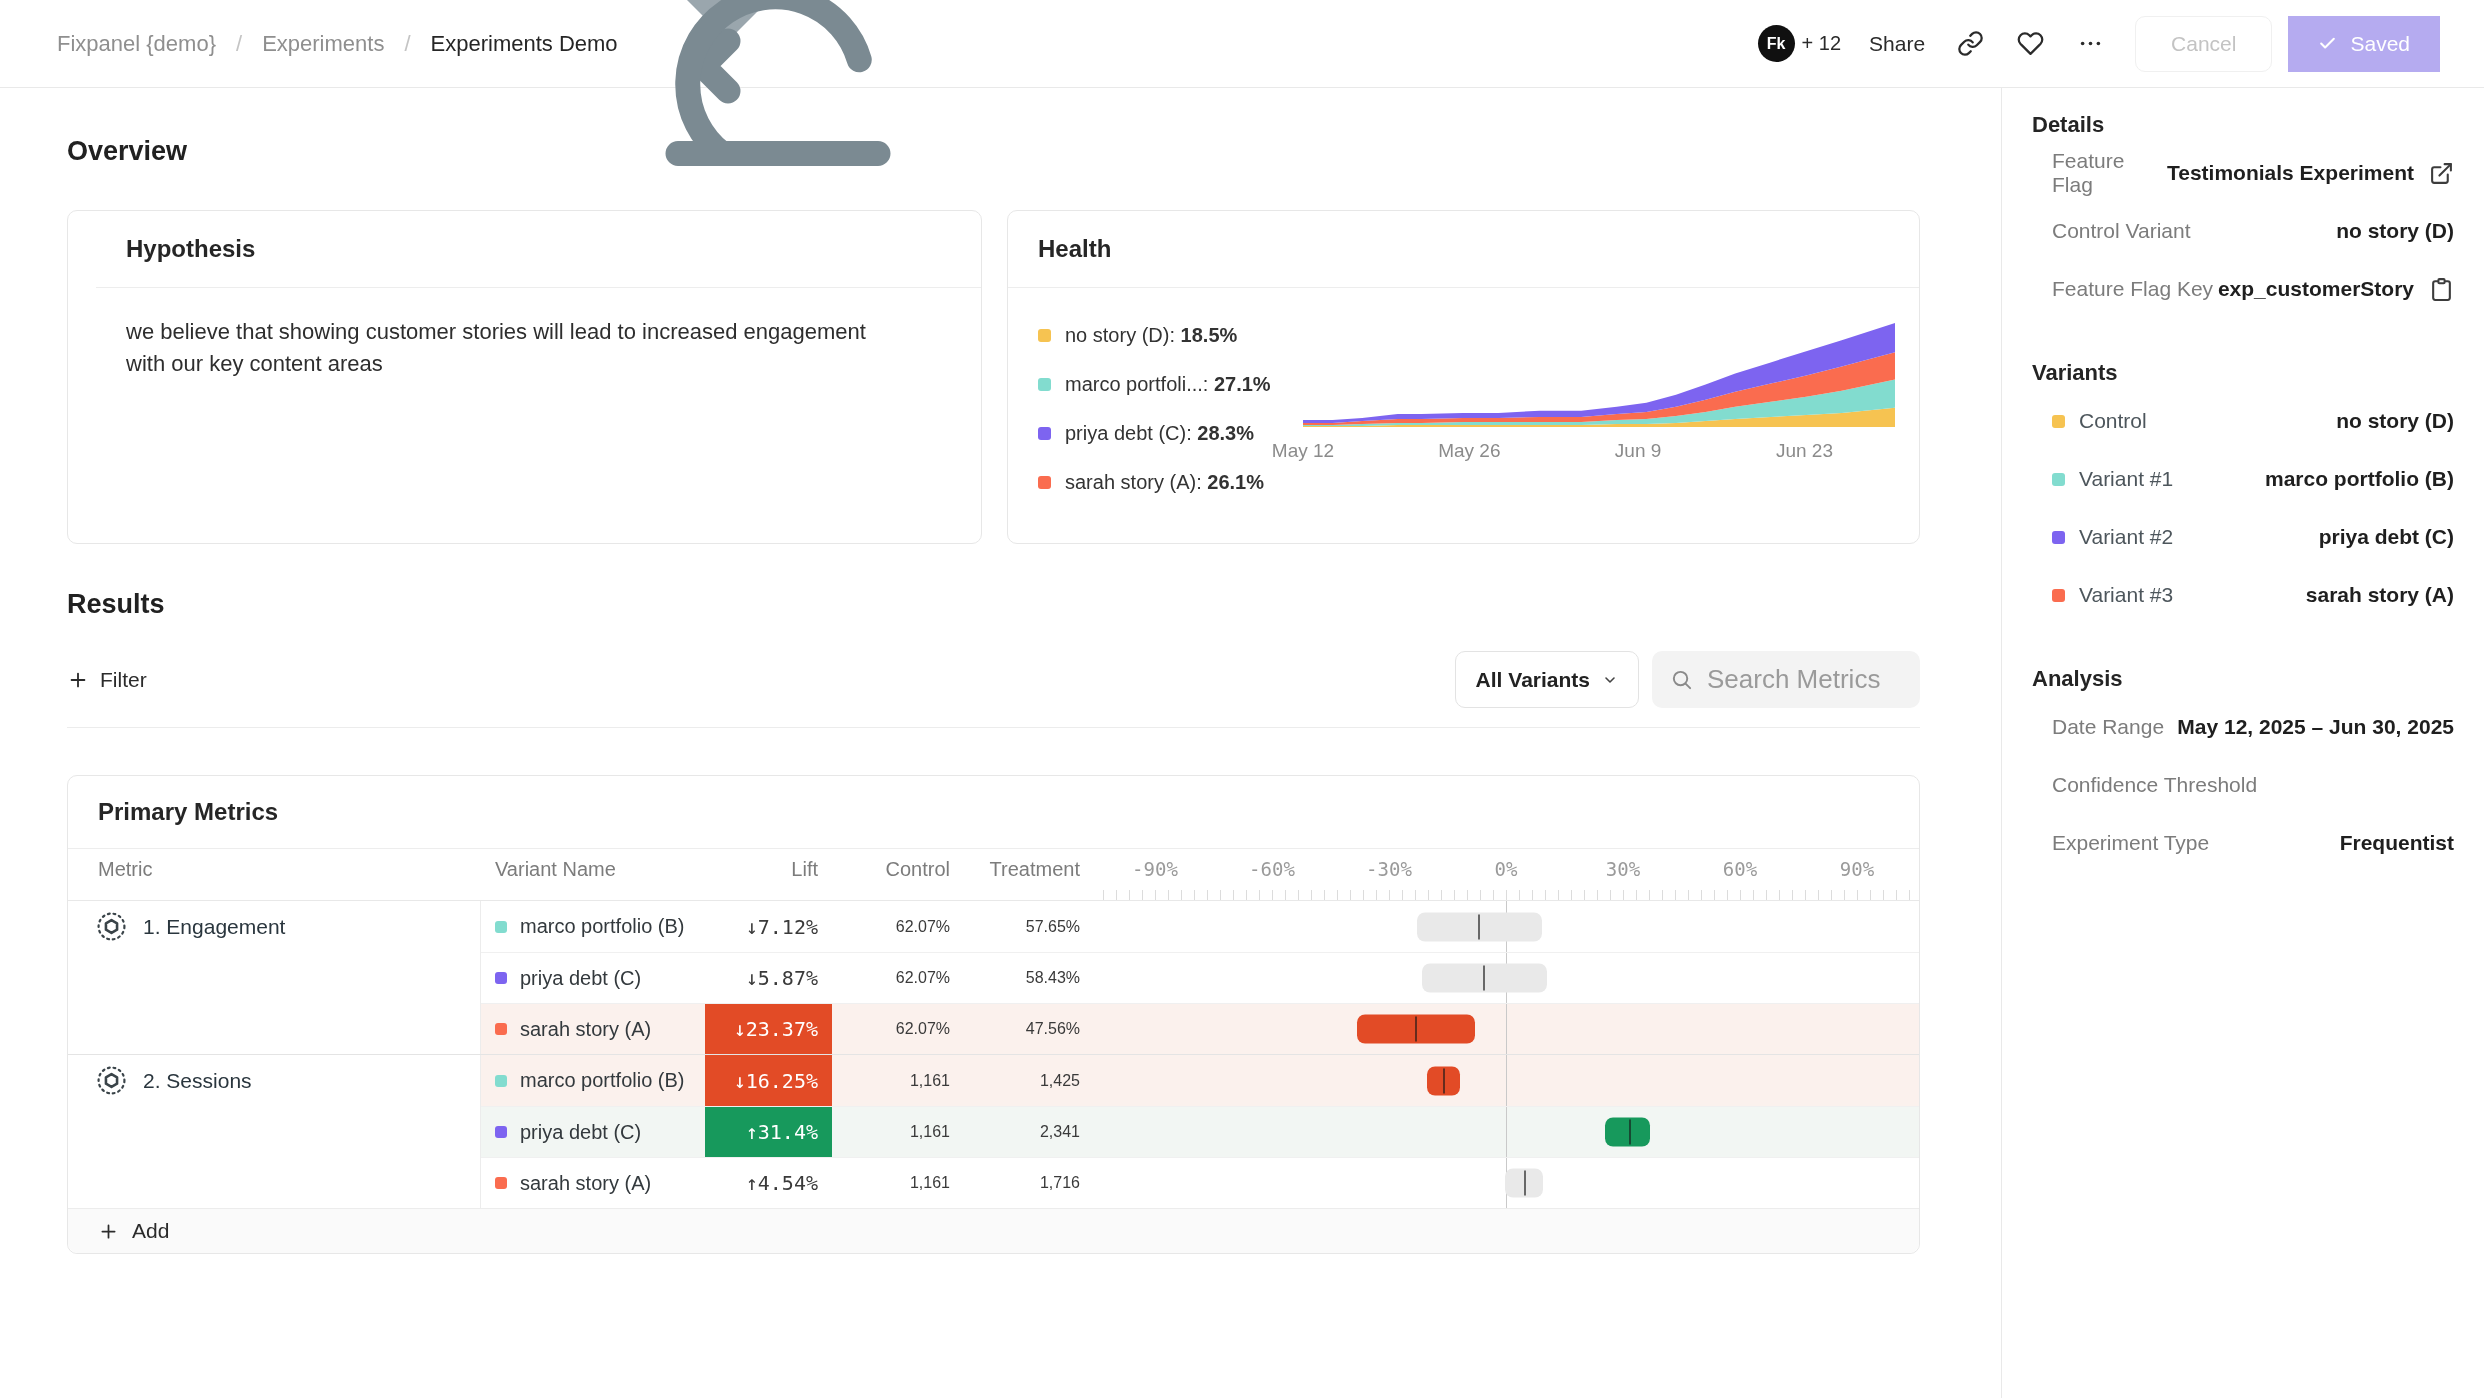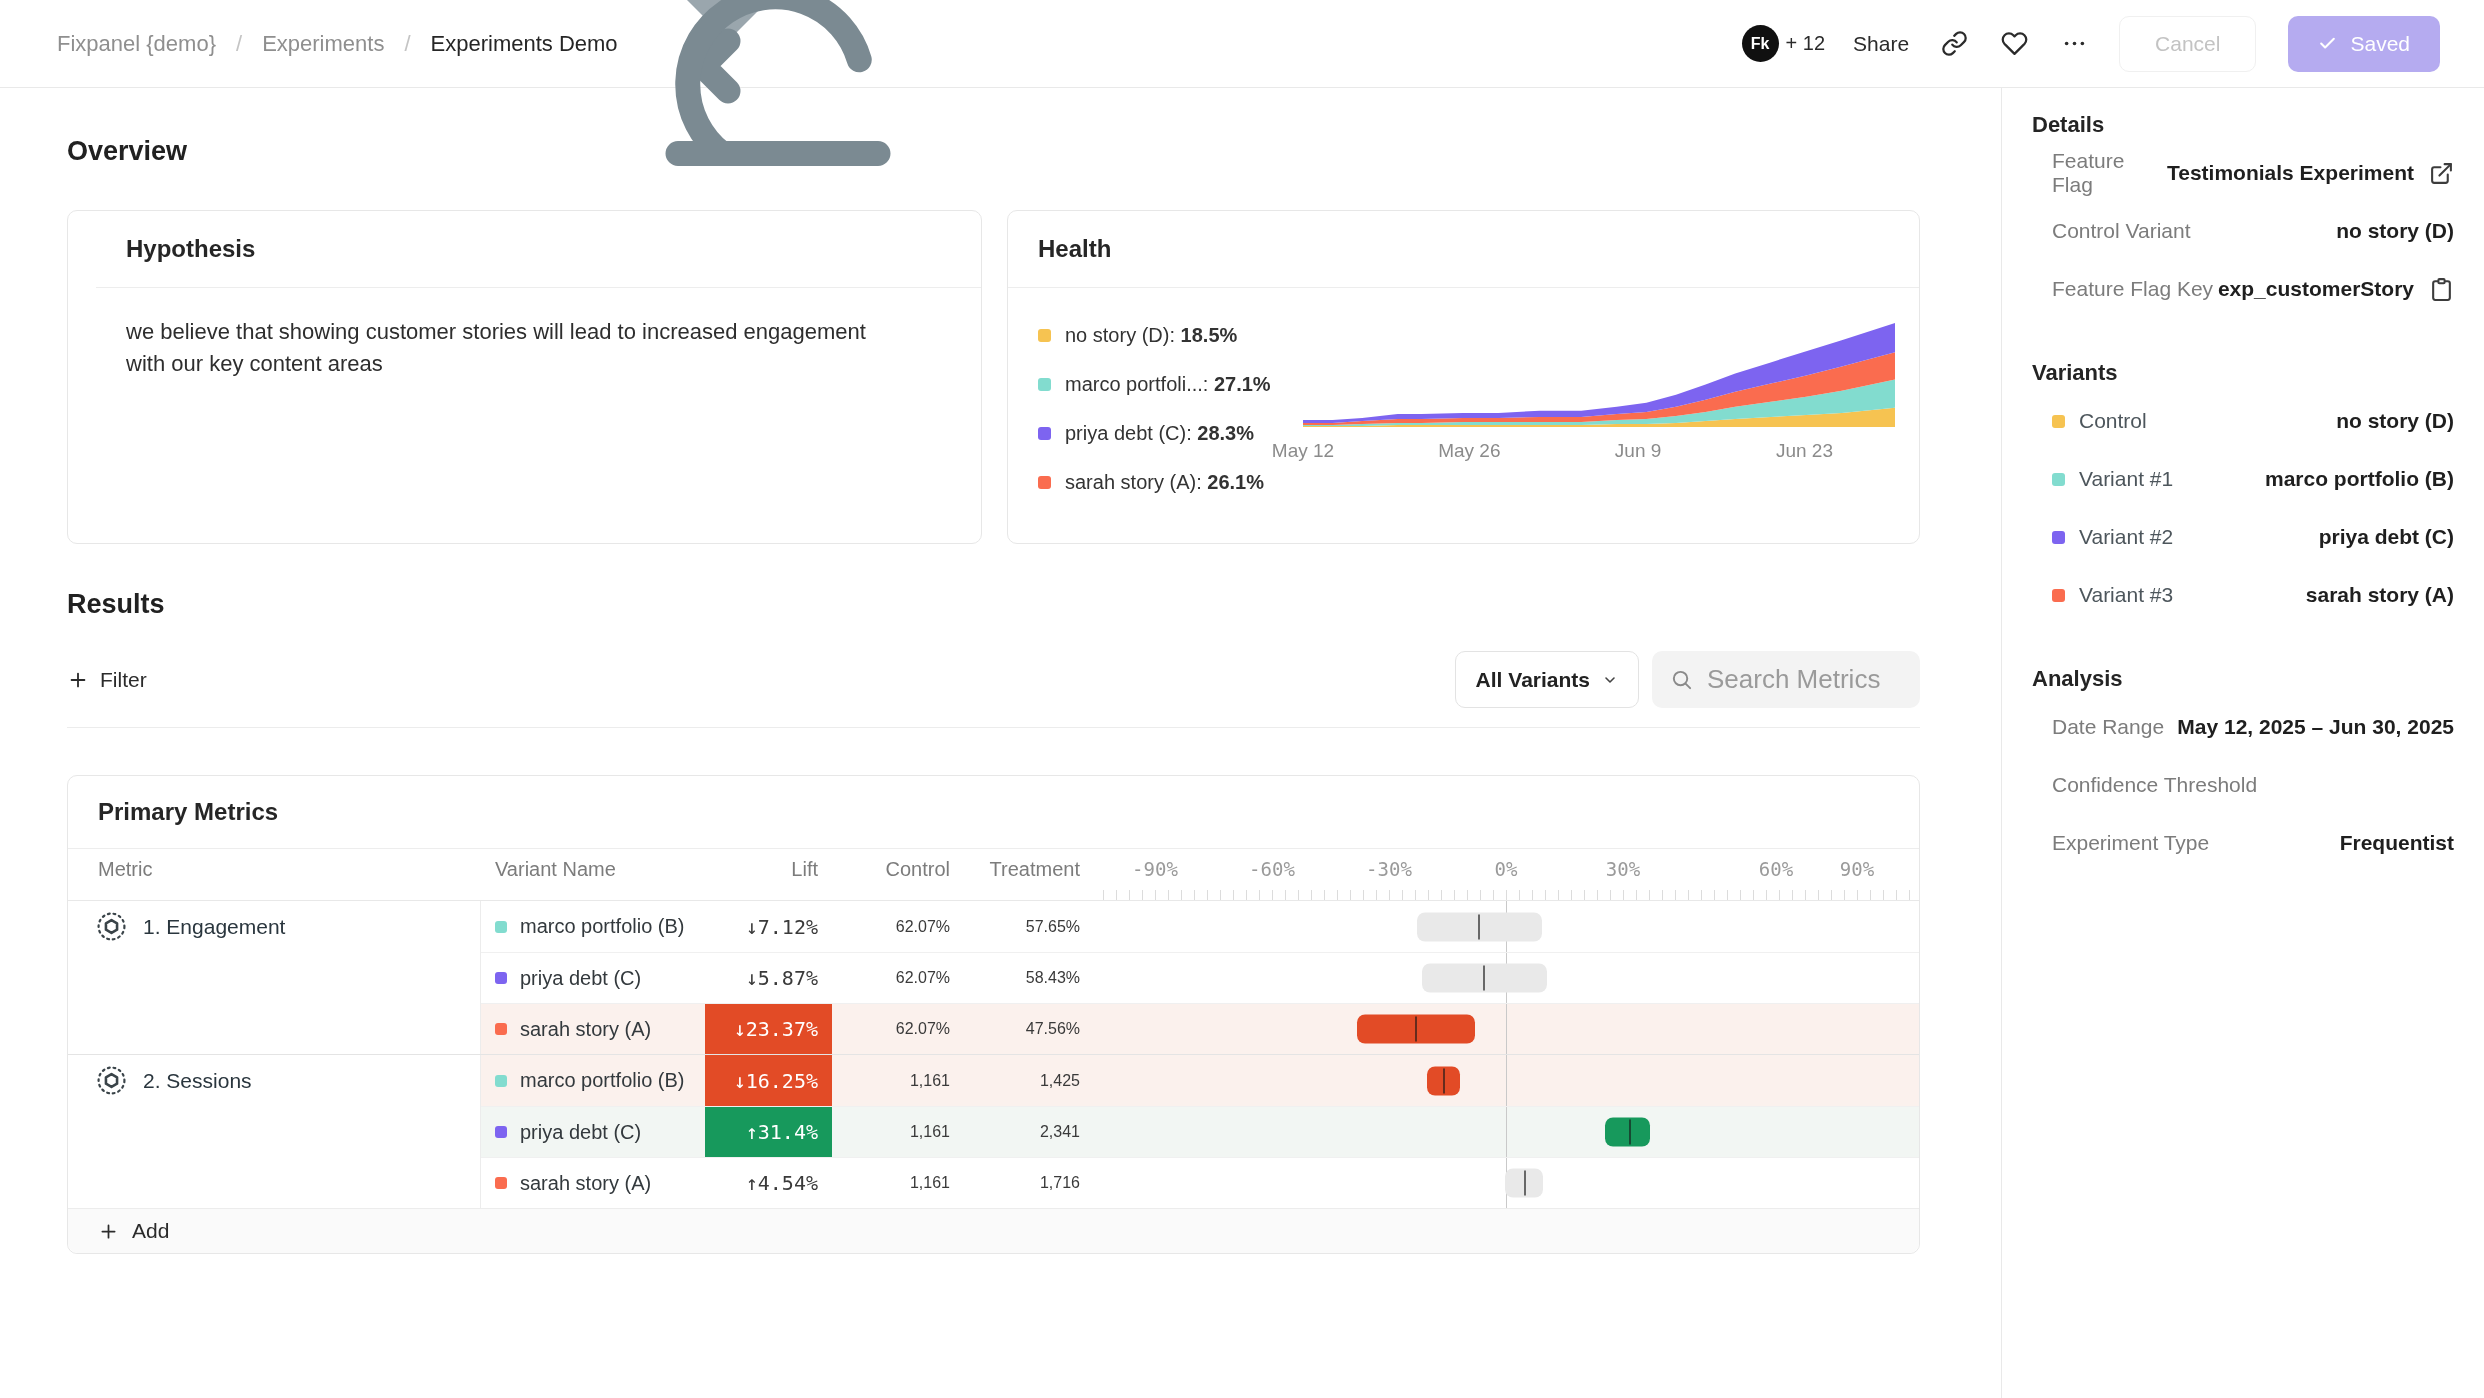--- a/index.html
+++ b/index.html
@@ -21,22 +21,22 @@
   .top-actions { display:flex; align-items:center; }
   .avatar { width:37px; height:37px; border-radius:50%; background:#101010; color:#fff;
             font-weight:700; font-size:16px; display:flex; align-items:center; justify-content:center; }
   .collab { font-size:20px; color:#2b2b2b; margin-left:7px; }
   .share  { font-size:21px; font-weight:500; margin:0 30px 0 28px; cursor:pointer; }
   .icon-btn { width:30px; height:30px; display:flex; align-items:center; justify-content:center;
               margin-right:30px; color:#2b2b2b; cursor:pointer; }
   .icon-btn svg { width:27px; height:27px; }
   .btn-cancel { height:56px; padding:0 35px; border:1px solid #f0f0f0; border-radius:10px; background:#fff;
                 color:#c3c3c3; font-size:21px; font-weight:500; display:flex; align-items:center; margin-right:16px; cursor:pointer;}
-  .btn-saved  { height:56px; padding:0 30px; border:none; border-radius:10px; background:#b5abf0; color:#fff;
-                font-size:21px; font-weight:500; display:flex; align-items:center; gap:13px; cursor:pointer;margin-left:16px; }
+  .btn-saved  { height:56px; padding:0 30px; border:none; border-radius:0; background:#b5abf0; color:#fff;
+                font-size:21px; font-weight:500; display:flex; align-items:center; gap:13px; cursor:pointer; }
   .btn-saved svg { width:19px; height:19px; }
 
   
   .layout { display:flex; height:1310px; }
   main { width:2001px; padding:0 81px 0 67px; }
   aside { flex:1; border-left:1px solid #e9e9e9; padding:24px 30px 0 30px; }
 
   
   .decision { margin-top:27px; background:#ecf4ef; border:1px solid #54876c; border-radius:8px;
               padding:25px 50px 25px 42px; display:flex; align-items:flex-start; position:relative; }
@@ -346,21 +346,21 @@
               <span class="tick" style="left: 778px;"></span>
               <span class="tick" style="left: 791px;"></span>
               <span class="tick" style="left: 804px;"></span>
               <span class="tick" style="left: 817px;"></span>
             </div>
       <span class="axis-label" style="left: 63px;">-90%</span>
             <span class="axis-label" style="left: 180px;">-60%</span>
             <span class="axis-label" style="left: 297px;">-30%</span>
             <span class="axis-label" style="left: 414px;">0%</span>
             <span class="axis-label" style="left: 531px;">30%</span>
-            <span class="axis-label" style="left: 684px;">60%</span>
+            <span class="axis-label" style="left: 648px;">60%</span>
             <span class="axis-label" style="left: 765px;">90%</span>
           </div>
     </div>
 
     <div id="tbl-body">
           <div class="group">
             <div class="metric-cell">
               <div class="metric-inner">
                 <span style="display: flex; width: 31px; height: 31px;">
                   <svg viewBox="0 0 24 24" fill="none" stroke="currentColor" stroke-width="2" stroke-linecap="round" stroke-linejoin="round" width="100%" height="100%">

